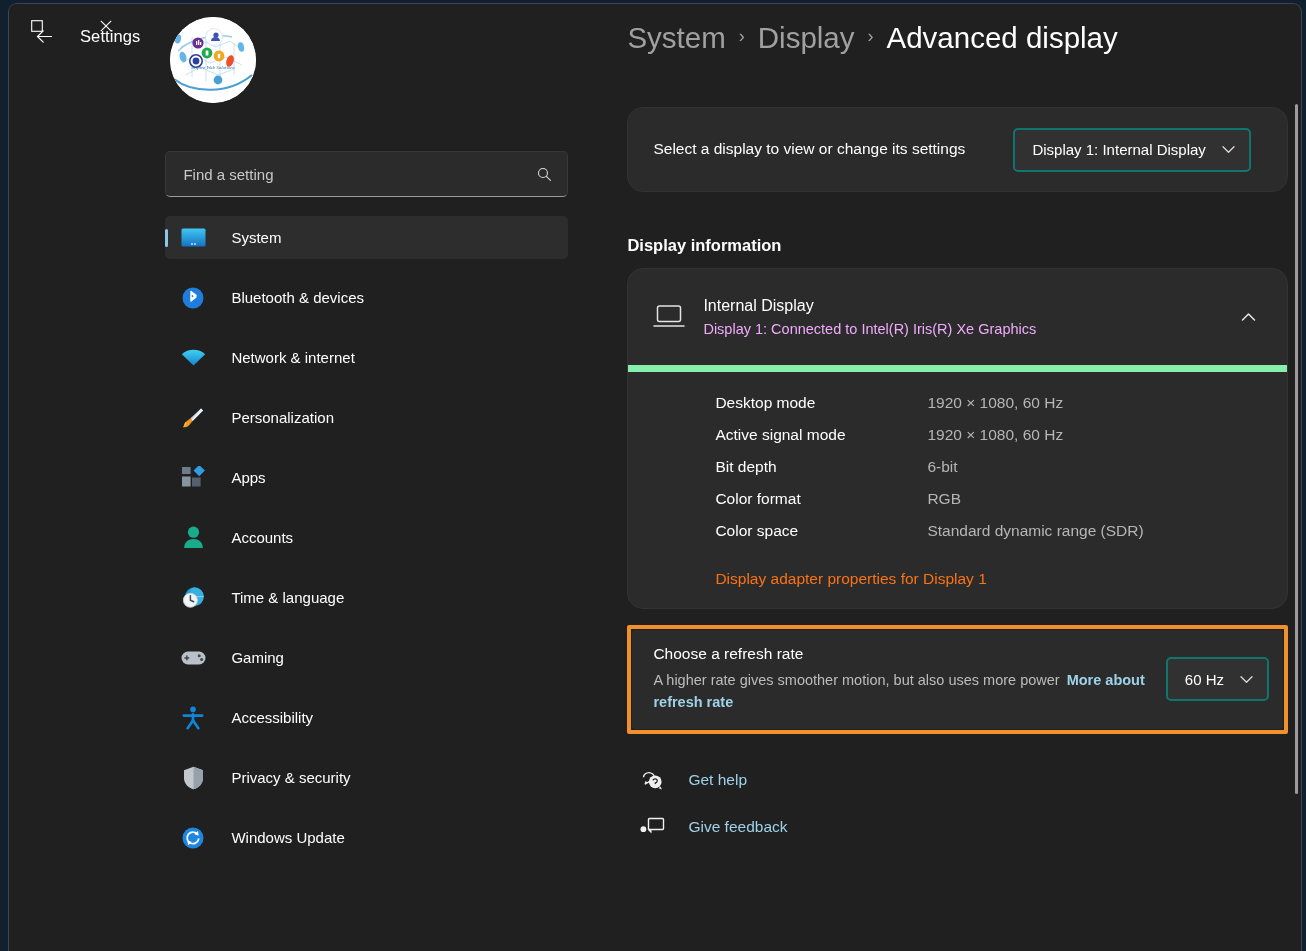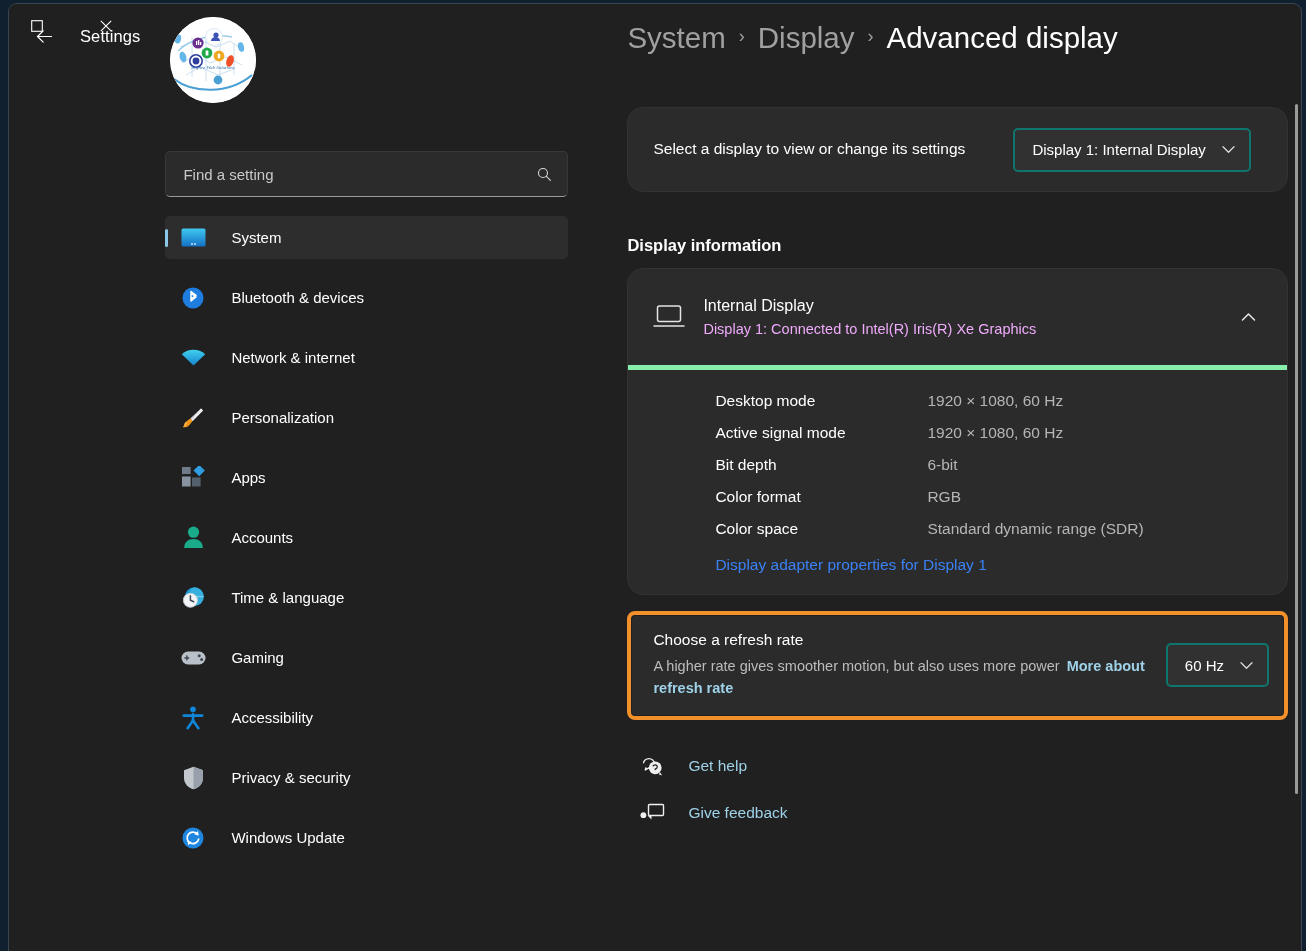--- a/index.html
+++ b/index.html
@@ -222,44 +222,44 @@
   #display-info-text { flex: 1; margin-left: 6px; }
   #display-name { font-size: 16px; color: #ffffff; margin-bottom: 6px; }
   #display-sub { font-size: 14.5px; color: #f0abfc; }
   #collapse-btn {
     width: 34px; height: 34px;
     display: flex; align-items: center; justify-content: center;
     border-radius: 4px;
   }
 
   #specs {
-    border-top: 5px solid #86efac;
+    border-top: 7px solid #86efac;
     padding: 22px 25px 20px 87px;
   }
   .spec-row { display: flex; margin-bottom: 14px; }
   .spec-key {
     width: 212px;
     flex: 0 0 212px;
     font-size: 15.5px;
     color: #ffffff;
   }
   .spec-val { font-size: 15.5px; color: #b6b6b6; }
   #adapter-link {
     font-size: 15.5px;
-    color: #3b82f6;
-    margin-top: 4px;
+    color: #f97316;
+    margin-top: 16px;
     cursor: default;
     display: inline-block;
   }
 
   
   #refresh-outer {
     margin-top: 16px;
     border: 4px solid #f2902c;
-    border-radius: 8px;
+    border-radius: 2px;
     padding: 1px;
   }
   #refresh-card {
     background: #2b2b2b;
     border-radius: 3px;
     display: flex;
     align-items: center;
     padding: 15px 14px 15px 21px;
     min-height: 92px;
   }

